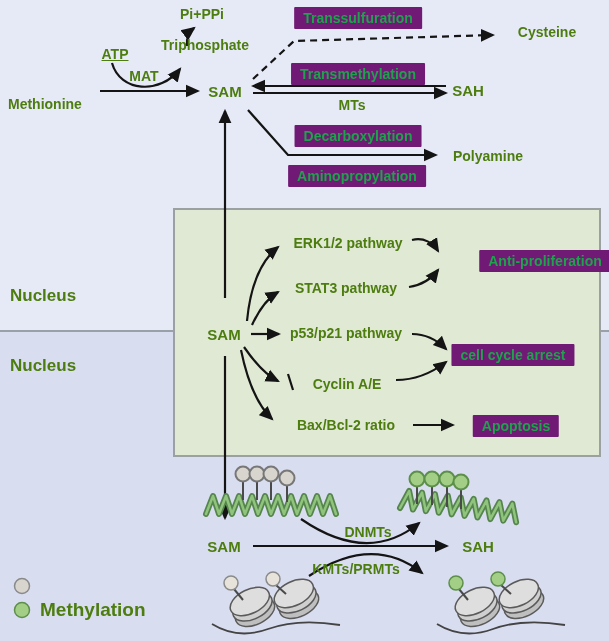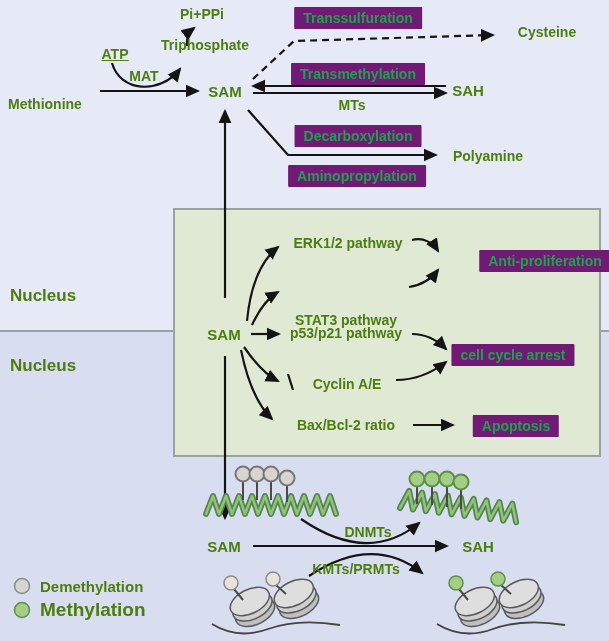--- a/index.html
+++ b/index.html
@@ -167,29 +167,28 @@
   <div class="lbl" style="left:352px;top:105px;">MTs</div>
   <div class="tag" style="left:358px;top:136px;">Decarboxylation</div>
   <div class="tag" style="left:357px;top:176px;">Aminopropylation</div>
   <div class="lbl" style="left:488px;top:156px;">Polyamine</div>
 
   <div class="lbl left big" style="left:10px;top:296px;">Nucleus</div>
   <div class="lbl left big" style="left:10px;top:366px;">Nucleus</div>
 
   <div class="lbl" style="left:224px;top:334px;font-size:15px;">SAM</div>
   <div class="lbl" style="left:348px;top:243px;">ERK1/2 pathway</div>
-  <div class="lbl" style="left:346px;top:288px;margin-top:32px;">STAT3 pathway</div>
+  <div class="lbl" style="left:346px;top:288px;">STAT3 pathway</div>
   <div class="tag" style="left:513px;top:261px;margin-left:32px;">Anti-proliferation</div>
   <div class="lbl" style="left:346px;top:333px;">p53/p21 pathway</div>
   <div class="tag" style="left:513px;top:355px;">cell cycle arrest</div>
   <div class="lbl" style="left:347px;top:384px;">Cyclin A/E</div>
   <div class="lbl" style="left:346px;top:425px;">Bax/Bcl-2 ratio</div>
   <div class="tag" style="left:516px;top:426px;">Apoptosis</div>
 
   <div class="lbl" style="left:224px;top:546px;font-size:15px;">SAM</div>
   <div class="lbl" style="left:478px;top:546px;font-size:15px;">SAH</div>
   <div class="lbl" style="left:368px;top:532px;">DNMTs</div>
   <div class="lbl" style="left:356px;top:569px;">KMTs/PRMTs</div>
 
-  <div class="lbl left" style="left:40px;top:586px;font-size:15px;">Demethylation</div>
   <div class="lbl left" style="left:40px;top:610px;font-size:19px;">Methylation</div>
 
 </div>
 
 </body></html>

